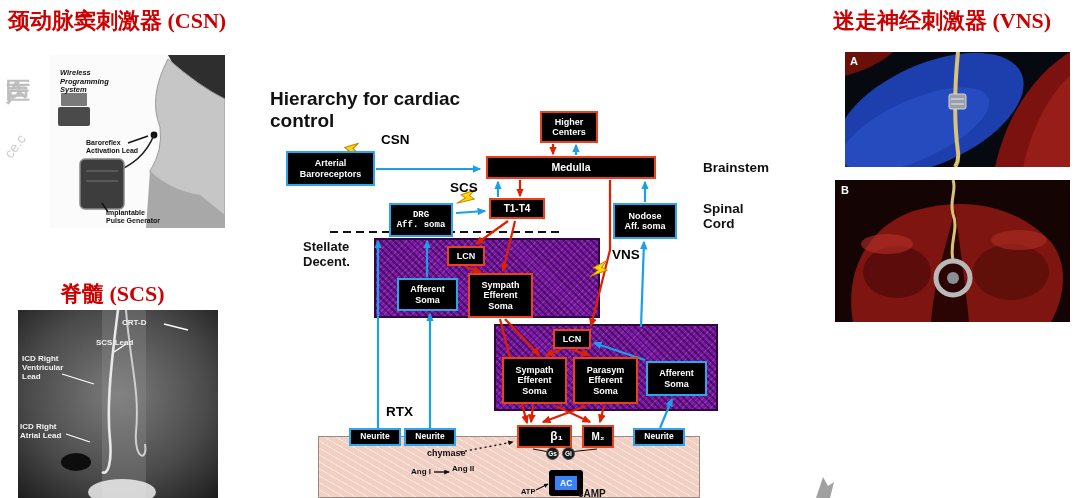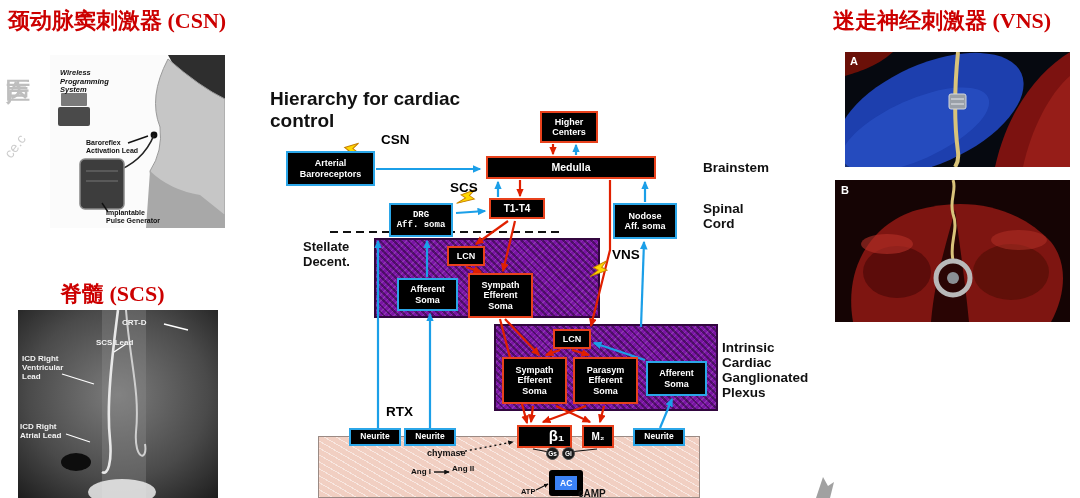--- a/index.html
+++ b/index.html
@@ -246,30 +246,26 @@
 Efferent
 Soma</div>
   <div class="nbox bred" style="left:573px; top:357px; width:65px;  height:47px;">Parasym
 Efferent
 Soma</div>
   <div class="nbox bblue" style="left:646px; top:361px; width:61px;  height:35px;">Afferent
 Soma</div>
   <div class="nbox bblue" style="left:349px; top:428px; width:52px;  height:18px; font-size:8.5px;">Neurite</div>
   <div class="nbox bblue" style="left:404px; top:428px; width:52px;  height:18px; font-size:8.5px;">Neurite</div>
   <div class="nbox bblue" style="left:633px; top:428px; width:52px;  height:18px; font-size:8.5px;">Neurite</div>
-  <div class="nbox bred" style="left:517px; top:425px; width:55px;  height:23px; font-size:15px;padding-left:24px;">β₁</div>
+  <div class="nbox bred" style="left:517px; top:425px; width:55px;  height:23px; font-size:12px;padding-left:24px;">β₁</div>
   <div class="nbox bred" style="left:582px; top:425px; width:32px;  height:23px; font-size:10px;">M₂</div>
 
   <div class="rlabel" style="left:703px; top:160px;">Brainstem</div>
   <div class="rlabel" style="left:703px; top:201px;">Spinal
 Cord</div>
-  <div class="rlabel" style="left:722px; top:340px;">Intrinsic
-Cardiac
-Ganglionated
-Plexus</div>
 
   <div class="btext" style="left:427px; top:448px; font-size:9px;">chymase</div>
   <div class="btext" style="left:411px; top:467px; font-size:8px;">Ang I</div>
   <div class="btext" style="left:452px; top:464px; font-size:8px;">Ang II</div>
   <div class="gprot" style="left:546px; top:447px;">Gs</div>
   <div class="gprot" style="left:562px; top:447px;">Gi</div>
   <div class="acbox" style="left:549px; top:470px;">AC</div>
   <div class="btext" style="left:521px; top:487px; font-size:7.5px;">ATP</div>
   <div class="btext" style="left:578px; top:488px; font-size:10px;">cAMP</div>
 

